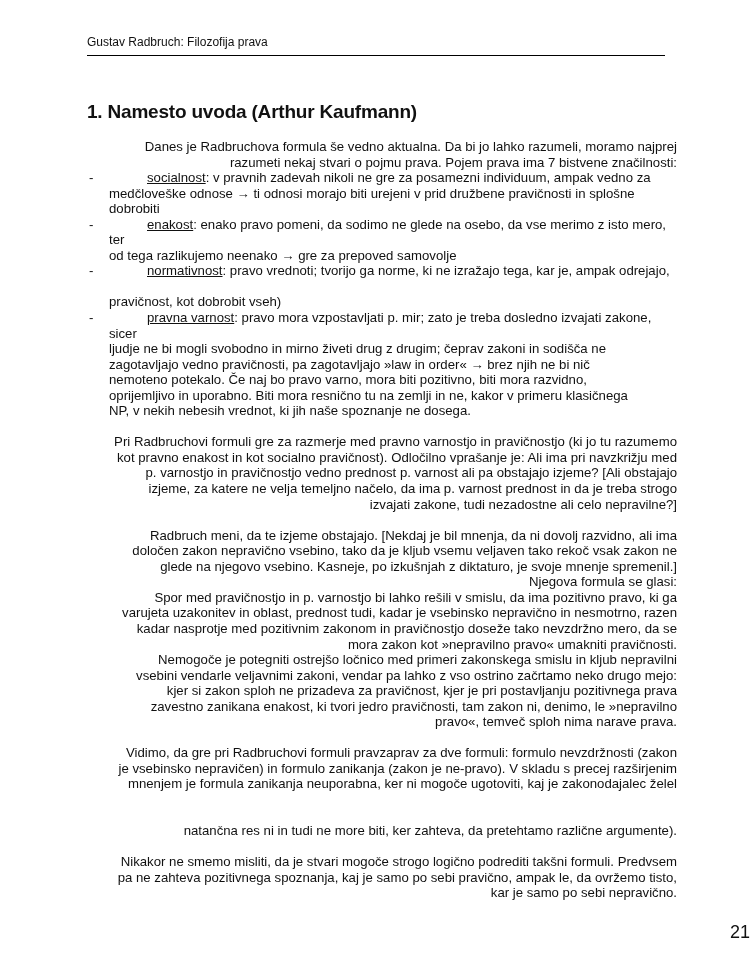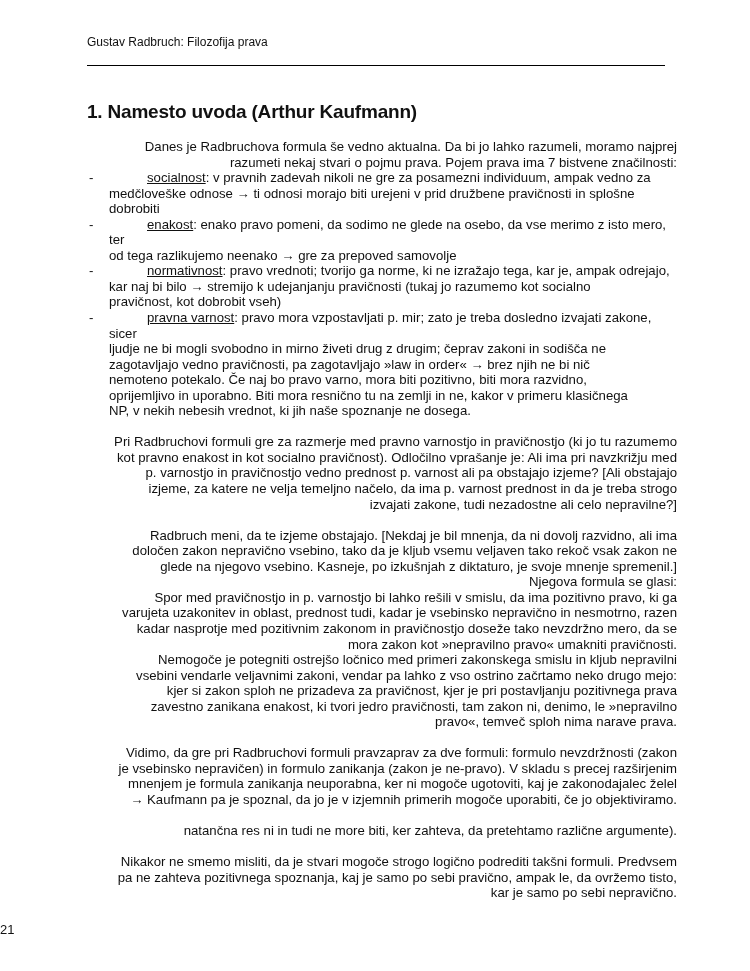--- a/index.html
+++ b/index.html
@@ -1,31 +1,31 @@
 <!DOCTYPE html>
 <html><head>
 <meta charset="utf-8">
 <style>
   html, body { margin: 0; padding: 0; background: #ffffff; }
   body { width: 750px; height: 971px; position: relative; overflow: hidden;
          font-family: "Liberation Sans", sans-serif; color: #111; }
   .header { position: absolute; left: 87px; top: 35px; width: 578px;
-            font-size: 12px; line-height: 14px; padding-bottom: 16px;
+            font-size: 12px; line-height: 14px; padding-bottom: 6px;
             border-bottom: 1.2px solid #000; }
   .title { position: absolute; left: 87px; top: 98px; margin: 0;
            font-size: 19px; font-weight: bold; letter-spacing: -0.2px; line-height: 28px; }
   .body { position: absolute; left: 87px; top: 139px; width: 590px;
           font-size: 13.2px; line-height: 15.55px; }
   .p { margin: 0; text-align: right; }
   .gap { height: 15.55px; }
   .item { position: relative; padding-left: 22px; }
   .dash { position: absolute; left: 2px; top: 0; }
   .term { text-decoration: underline; margin-left: 38px; }
-  .page-num { position: absolute; left: 0; width: 750px; top: 922px; text-align: left;
-              font-size: 13px; }
+  .page-num { position: absolute; left: 0; width: 750px; top: 922px; text-align: right;
+              font-size: 18px; }
 </style>
 </head>
 <body>
 
 <div class="header">Gustav Radbruch: Filozofija prava</div>
 
 <h1 class="title">1. Namesto uvoda (Arthur Kaufmann)</h1>
 
 <div class="body">
   <p class="p">
@@ -40,21 +40,21 @@
       <span>dobrobiti</span>
     </div>
     <div class="item">
       <span class="dash">-</span>
       <span class="term">enakost</span><span>: enako pravo pomeni, da sodimo ne glede na osebo, da vse merimo z isto mero, ter</span><br>
       <span>od tega razlikujemo neenako → gre za prepoved samovolje</span>
     </div>
     <div class="item">
       <span class="dash">-</span>
       <span class="term">normativnost</span><span>: pravo vrednoti; tvorijo ga norme, ki ne izražajo tega, kar je, ampak odrejajo,</span><br>
-      <span>kar naj bi bilo → stremijo k udejanjanju pravičnosti (tukaj jo razumemo kot socialno</span><br>
+      <br>
       <span>pravičnost, kot dobrobit vseh)</span>
     </div>
     <div class="item">
       <span class="dash">-</span>
       <span class="term">pravna varnost</span><span>: pravo mora vzpostavljati p. mir; zato je treba dosledno izvajati zakone, sicer</span><br>
       <span>ljudje ne bi mogli svobodno in mirno živeti drug z drugim; čeprav zakoni in sodišča ne</span><br>
       <span>zagotavljajo vedno pravičnosti, pa zagotavljajo »law in order« → brez njih ne bi nič</span><br>
       <span>nemoteno potekalo. Če naj bo pravo varno, mora biti pozitivno, biti mora razvidno,</span><br>
       <span>oprijemljivo in uporabno. Biti mora resnično tu na zemlji in ne, kakor v primeru klasičnega</span><br>
       <span>NP, v nekih nebesih vrednot, ki jih naše spoznanje ne dosega.</span>
@@ -85,21 +85,21 @@
     <span>kjer si zakon sploh ne prizadeva za pravičnost, kjer je pri postavljanju pozitivnega prava</span><br>
     <span>zavestno zanikana enakost, ki tvori jedro pravičnosti, tam zakon ni, denimo, le »nepravilno</span><br>
     <span>pravo«, temveč sploh nima narave prava.</span>
   </p>
 
   <div class="gap"></div>
   <p class="p">
     <span>Vidimo, da gre pri Radbruchovi formuli pravzaprav za dve formuli: formulo nevzdržnosti (zakon</span><br>
     <span>je vsebinsko nepravičen) in formulo zanikanja (zakon je ne-pravo). V skladu s precej razširjenim</span><br>
     <span>mnenjem je formula zanikanja neuporabna, ker ni mogoče ugotoviti, kaj je zakonodajalec želel</span><br>
-    <span>→ Kaufmann pa je spoznal, da jo je v izjemnih primerih mogoče uporabiti, če jo objektiviramo.</span><br>
+    <br>
     <br>
     <span>natančna res ni in tudi ne more biti, ker zahteva, da pretehtamo različne argumente).</span>
   </p>
 
   <div class="gap"></div>
   <p class="p">
     <span>Nikakor ne smemo misliti, da je stvari mogoče strogo logično podrediti takšni formuli. Predvsem</span><br>
     <span>pa ne zahteva pozitivnega spoznanja, kaj je samo po sebi pravično, ampak le, da ovržemo tisto,</span><br>
     <span>kar je samo po sebi nepravično.</span>
   </p>

